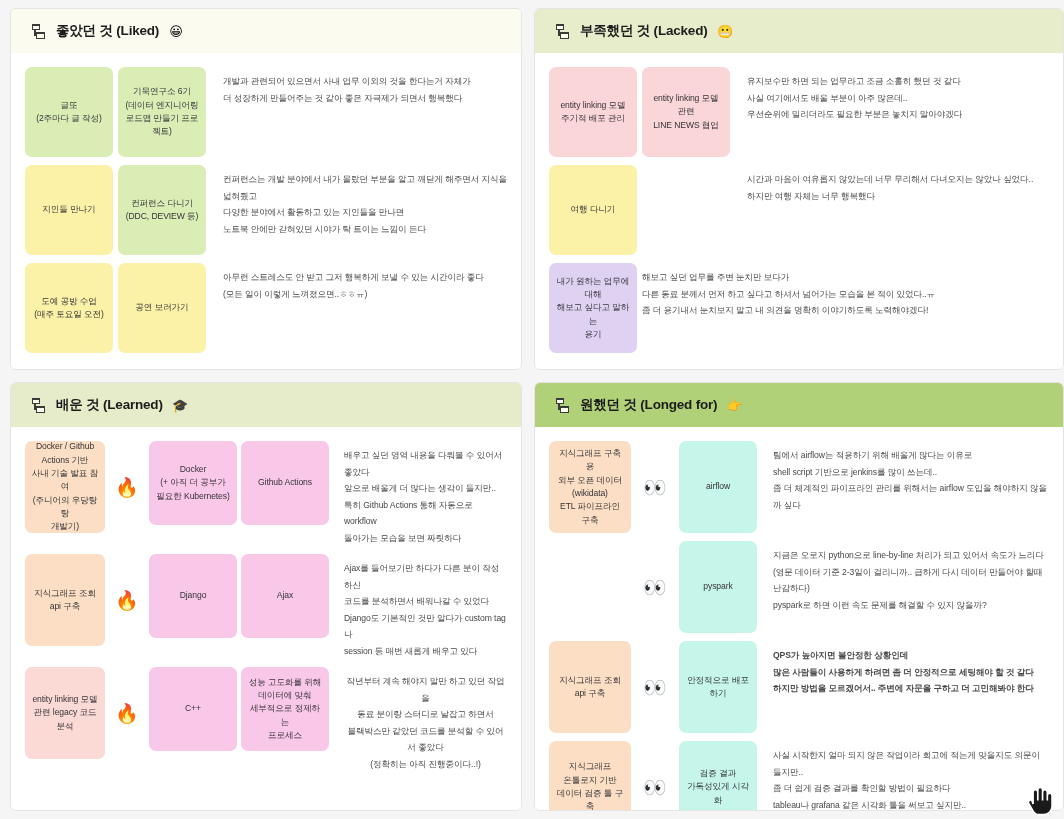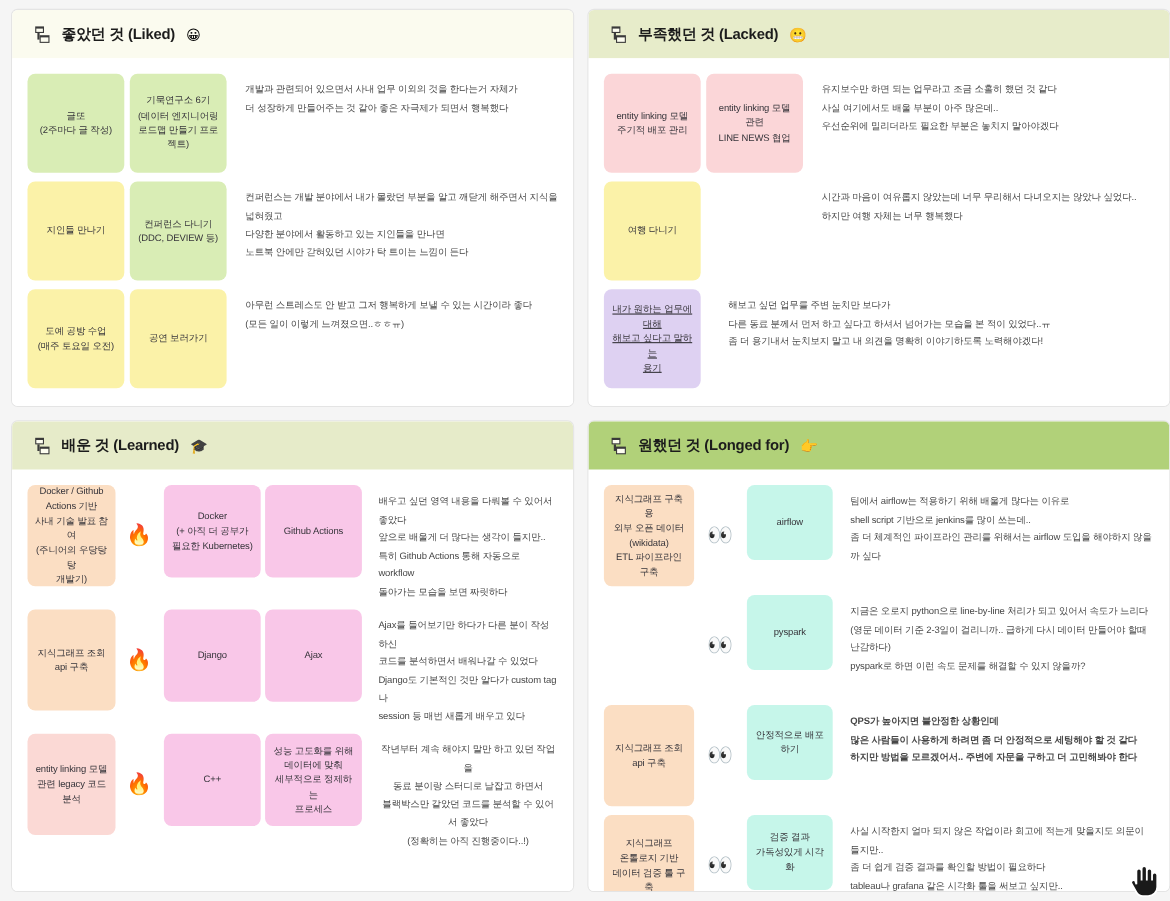--- a/index.html
+++ b/index.html
@@ -115,21 +115,21 @@
   .p-liked .note, .p-lacked .note { margin-left: 12px; }
 
   
   .p-learned .card.big  { width: 80px; height: 92px; }
   .p-learned .sep       { width: 44px; height: 92px; }
   .p-learned .card.mid  { width: 88px; height: 84px; margin-right: 4px; }
   .p-learned .note      { margin-left: 11px; }
 
   .p-longed .card.big   { width: 82px; height: 92px; }
   .p-longed .sep        { width: 48px; height: 92px; }
-  .p-longed .card.mid   { width: 78px; height: 68px; margin-right: 4px; }
+  .p-longed .card.mid   { width: 78px; height: 92px; margin-right: 4px; }
   .p-longed .note       { margin-left: 12px; }
 
   .cursor {
     position: absolute;
     right: 6px; bottom: 2px;
     width: 38px; height: 38px;
     pointer-events: none;
   }
 </style>
 </head>
@@ -195,24 +195,24 @@
         <div class="note" style="white-space: pre-line;">유지보수만 하면 되는 업무라고 조금 소홀히 했던 것 같다
 사실 여기에서도 배울 부분이 아주 많은데..
 우선순위에 밀리더라도 필요한 부분은 놓치지 말아야겠다</div>
       </div>
       <div class="row">
         <div class="card" style="background: rgb(251, 242, 168); white-space: pre-line;">여행 다니기</div>
         <div class="note" style="margin-left: 105px; white-space: pre-line;">시간과 마음이 여유롭지 않았는데 너무 무리해서 다녀오지는 않았나 싶었다..
 하지만 여행 자체는 너무 행복했다</div>
       </div>
       <div class="row">
-        <div class="card" style="background: rgb(222, 209, 242); white-space: pre-line; text-decoration: underline;">내가 원하는 업무에 대해
+        <div class="card" style="background: rgb(222, 209, 242); white-space: pre-line;">내가 원하는 업무에 대해
 해보고 싶다고 말하는
 용기</div>
-        <div class="note" style="margin-left: 20px; white-space: pre-line;">해보고 싶던 업무를 주변 눈치만 보다가
+        <div class="note" style="margin-left: 0; white-space: pre-line;">해보고 싶던 업무를 주변 눈치만 보다가
 다른 동료 분께서 먼저 하고 싶다고 하셔서 넘어가는 모습을 본 적이 있었다..ㅠ
 좀 더 용기내서 눈치보지 말고 내 의견을 명확히 이야기하도록 노력해야겠다!</div>
       </div>
     </div>
   </section>
 
   <section class="panel p-learned">
     <div class="panel-head">
       <span class="sitemap-ico">
           <i class="b1"></i>

